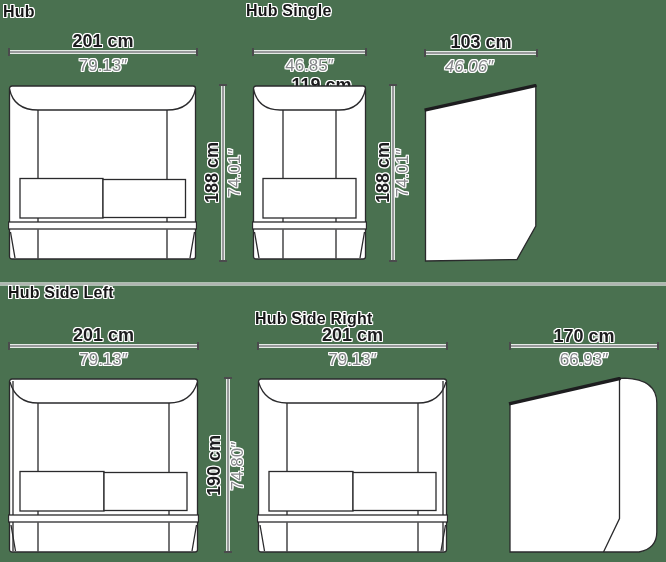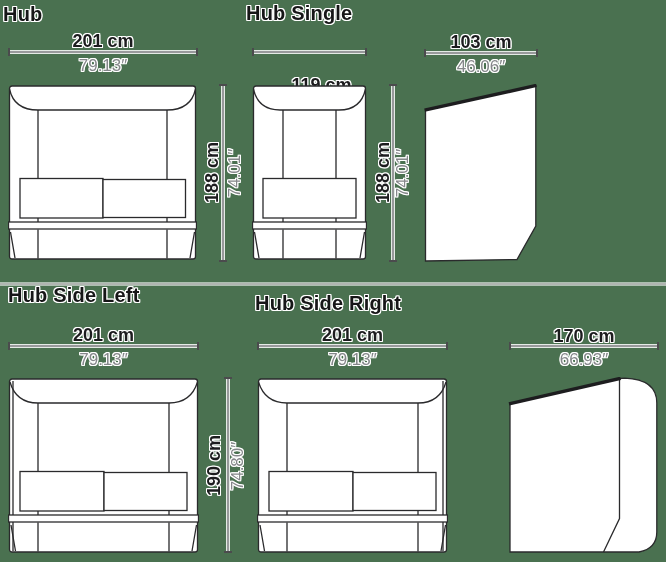--- a/index.html
+++ b/index.html
@@ -6,21 +6,21 @@
   #stage{
     position:relative;width:666px;height:562px;overflow:hidden;
     background:#4a7150;
     font-family:"Liberation Sans",sans-serif;
   }
   .abs{position:absolute;}
   .halo{
     text-shadow:-1px -1px 0 #fff,1px -1px 0 #fff,-1px 1px 0 #fff,1px 1px 0 #fff,
                 -1px 0 0 #fff,1px 0 0 #fff,0 -1px 0 #fff,0 1px 0 #fff;
   }
-  .title{font-size:20px;font-weight:bold;color:#161617;letter-spacing:0.2px;white-space:nowrap;}
+  .title{font-size:16px;font-weight:bold;color:#161617;letter-spacing:0.2px;white-space:nowrap;}
   .cm{font-size:18px;font-weight:bold;color:#1c1c1e;text-align:center;white-space:nowrap;}
   .inch{font-size:17px;font-weight:400;color:#85878a;text-align:center;white-space:nowrap;}
   .hdim{height:2px;background:#98999b;box-shadow:0 -1px 0 rgba(255,255,255,.85),0 1px 0 rgba(255,255,255,.85);}
   .vdim{width:2px;background:#98999b;box-shadow:-1px 0 0 rgba(255,255,255,.85),1px 0 0 rgba(255,255,255,.85);}
   .hdim .tick{position:absolute;width:2px;height:8px;top:-3px;background:#4b4b4d;}
   .hdim .tick.l{left:0;} .hdim .tick.r{right:0;}
   .vdim .tick{position:absolute;height:2px;width:8px;left:-3px;background:#4b4b4d;}
   .vdim .tick.t{top:0;} .vdim .tick.b{bottom:0;}
   .rot{transform:rotate(-90deg);}
   .divider{height:2px;background:#b0b5b1;box-shadow:0 -1px 0 rgba(255,255,255,.55),0 1px 0 rgba(255,255,255,.55);}
@@ -60,20 +60,21 @@
   <div class="abs cm halo rot" style="left:162px;top:162px;width:100px;">188 cm</div>
   <div class="abs inch halo rot" style="left:185px;top:163px;width:100px;">74.01″</div>
 
   <div class="abs title halo" style="left:246px;top:2px;text-align:center;">Hub Single</div>
 
   <div class="abs cm halo" style="left:264px;top:31px;width:115px;margin-top:44px;">119 cm</div>
   <div class="abs hdim" style="left:252px;top:51px;width:115px;">
       <span class="tick l"></span>
       <span class="tick r"></span>
     </div>
+  <div class="abs inch halo" style="left:252px;top:56px;width:115px;">46.85″</div>
 
   <svg class="abs" style="left:252px;top:84px;" width="115" height="178" viewBox="0 0 115 178">
     <rect class="fillw" x="1.5" y="2" width="112" height="173" rx="2.5"></rect>
     <path class="ln" d="M1.5,5 Q6,26 28,26 L87,26 Q109,26 113.5,5"></path>
     <path class="ln" d="M31,26 V138 M84,26 V138"></path>
     <rect class="fillw" x="11" y="94.5" width="93" height="39.5"></rect>
     <rect class="fillw" x="0.5" y="138" width="114" height="7"></rect>
     <path class="ln" d="M31,145.5 V174.5 M84,145.5 V174.5 M2.5,148 L7,174 M112.5,148 L108,174"></path>
   </svg>
 
@@ -82,21 +83,21 @@
       <span class="tick b"></span>
     </div>
   <div class="abs cm halo rot" style="left:333px;top:162px;width:100px;">188 cm</div>
   <div class="abs inch halo rot" style="left:353px;top:163px;width:100px;">74.01″</div>
 
   <div class="abs cm halo" style="left:424px;top:32px;width:114px;">103 cm</div>
   <div class="abs hdim" style="left:424px;top:52px;width:114px;">
       <span class="tick l"></span>
       <span class="tick r"></span>
     </div>
-  <div class="abs inch halo" style="left:424px;top:57px;width:114px;">46.06″</div>
+  <div class="abs inch halo" style="left:412px;top:57px;width:114px;font-style:italic;">46.06″</div>
 
   <svg class="abs" style="left:424px;top:84px;" width="113" height="179" viewBox="0 0 113 179">
     <path class="fillw" d="M1.5,26 L111.8,1.5 L111.8,142 L93,175.5 L1.5,177 Z"></path>
     <path class="thick" d="M0.6,26.2 L112.4,1.4"></path>
   </svg>
 
   <div class="abs divider" style="left:0;top:283px;width:666px;"></div>
 
   <div class="abs title halo" style="left:8px;top:284px;">Hub Side Left</div>
 
@@ -118,21 +119,21 @@
     <path class="ln" d="M30,145.5 V174.5 M161,145.5 V174.5 M3,148 L7.5,174 M188.5,148 L184,174"></path>
   </svg>
 
   <div class="abs vdim" style="left:227px;top:377px;height:176px;">
       <span class="tick t"></span>
       <span class="tick b"></span>
     </div>
   <div class="abs cm halo rot" style="left:164px;top:455px;width:100px;">190 cm</div>
   <div class="abs inch halo rot" style="left:188px;top:456px;width:100px;">74.80″</div>
 
-  <div class="abs title halo" style="left:255px;top:292px;text-align:center;">Hub Side Right</div>
+  <div class="abs title halo" style="left:255px;top:310px;text-align:center;">Hub Side Right</div>
 
   <div class="abs cm halo" style="left:257px;top:325px;width:191px;">201 cm</div>
   <div class="abs hdim" style="left:257px;top:345px;width:191px;">
       <span class="tick l"></span>
       <span class="tick r"></span>
     </div>
   <div class="abs inch halo" style="left:257px;top:350px;width:191px;">79.13″</div>
 
   <svg class="abs" style="left:257px;top:377px;" width="191" height="178" viewBox="0 0 191 178">
     <rect class="fillw" x="1.5" y="2" width="188" height="173" rx="2.5"></rect>

